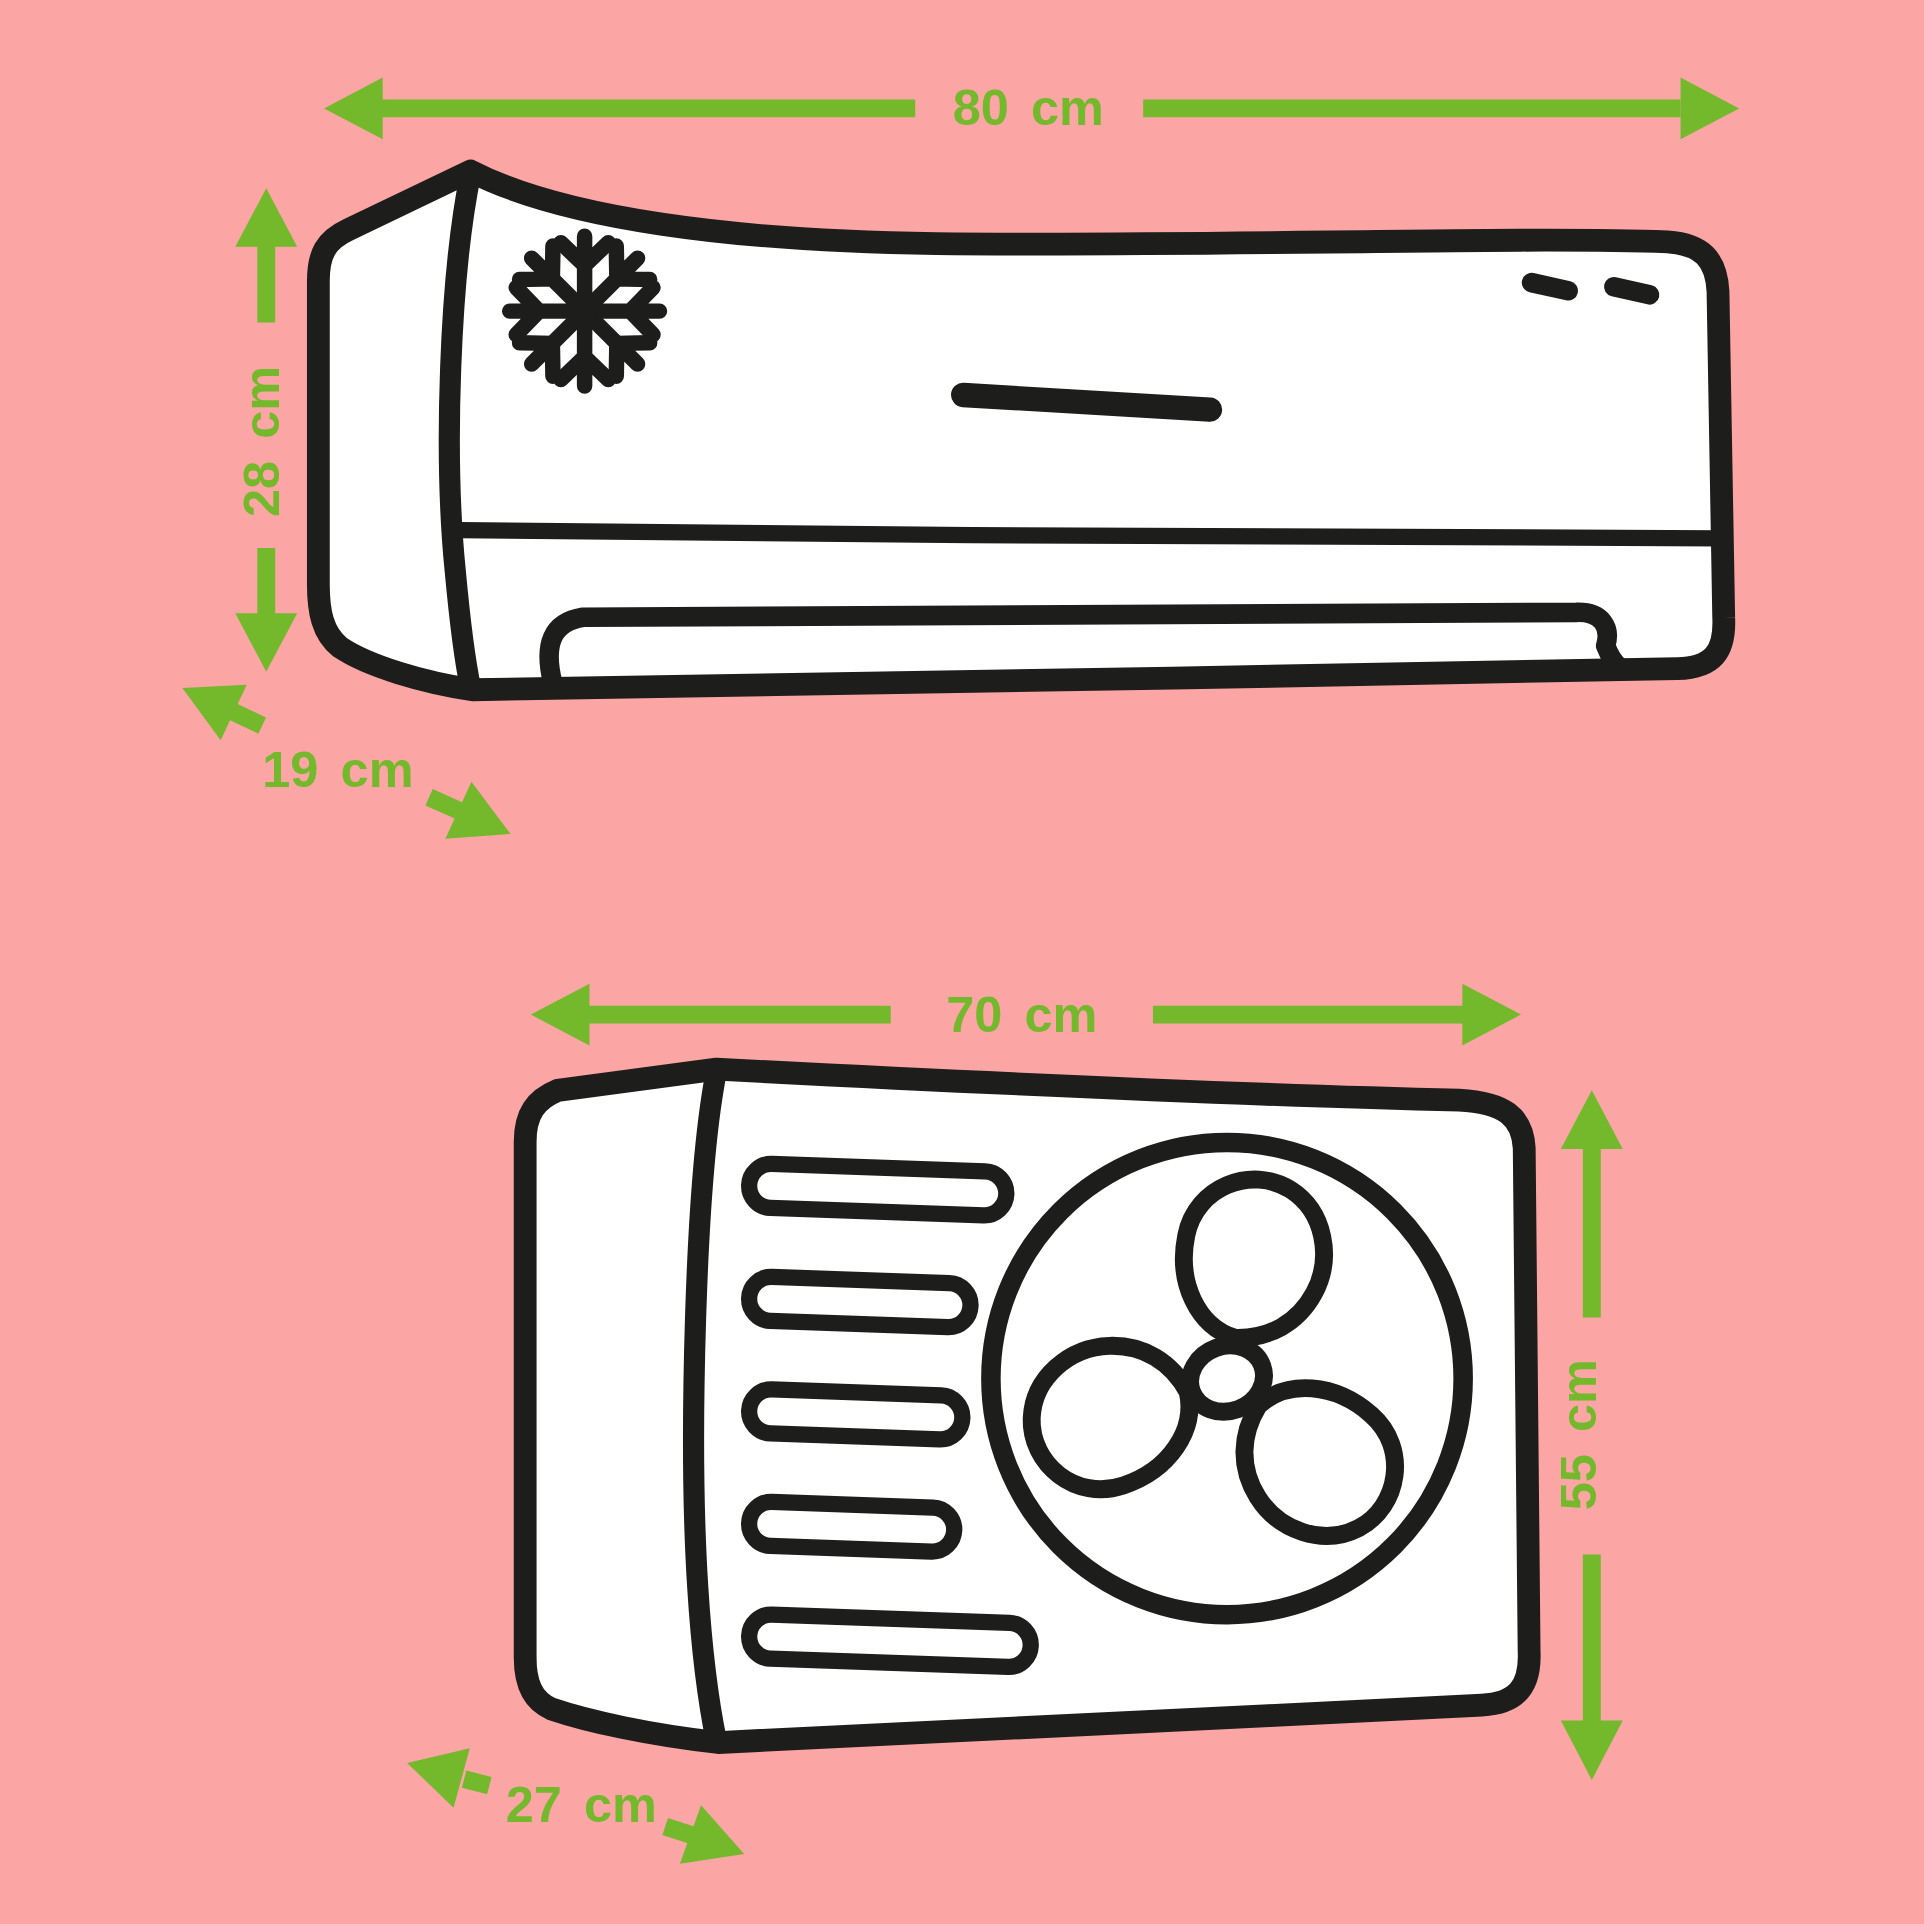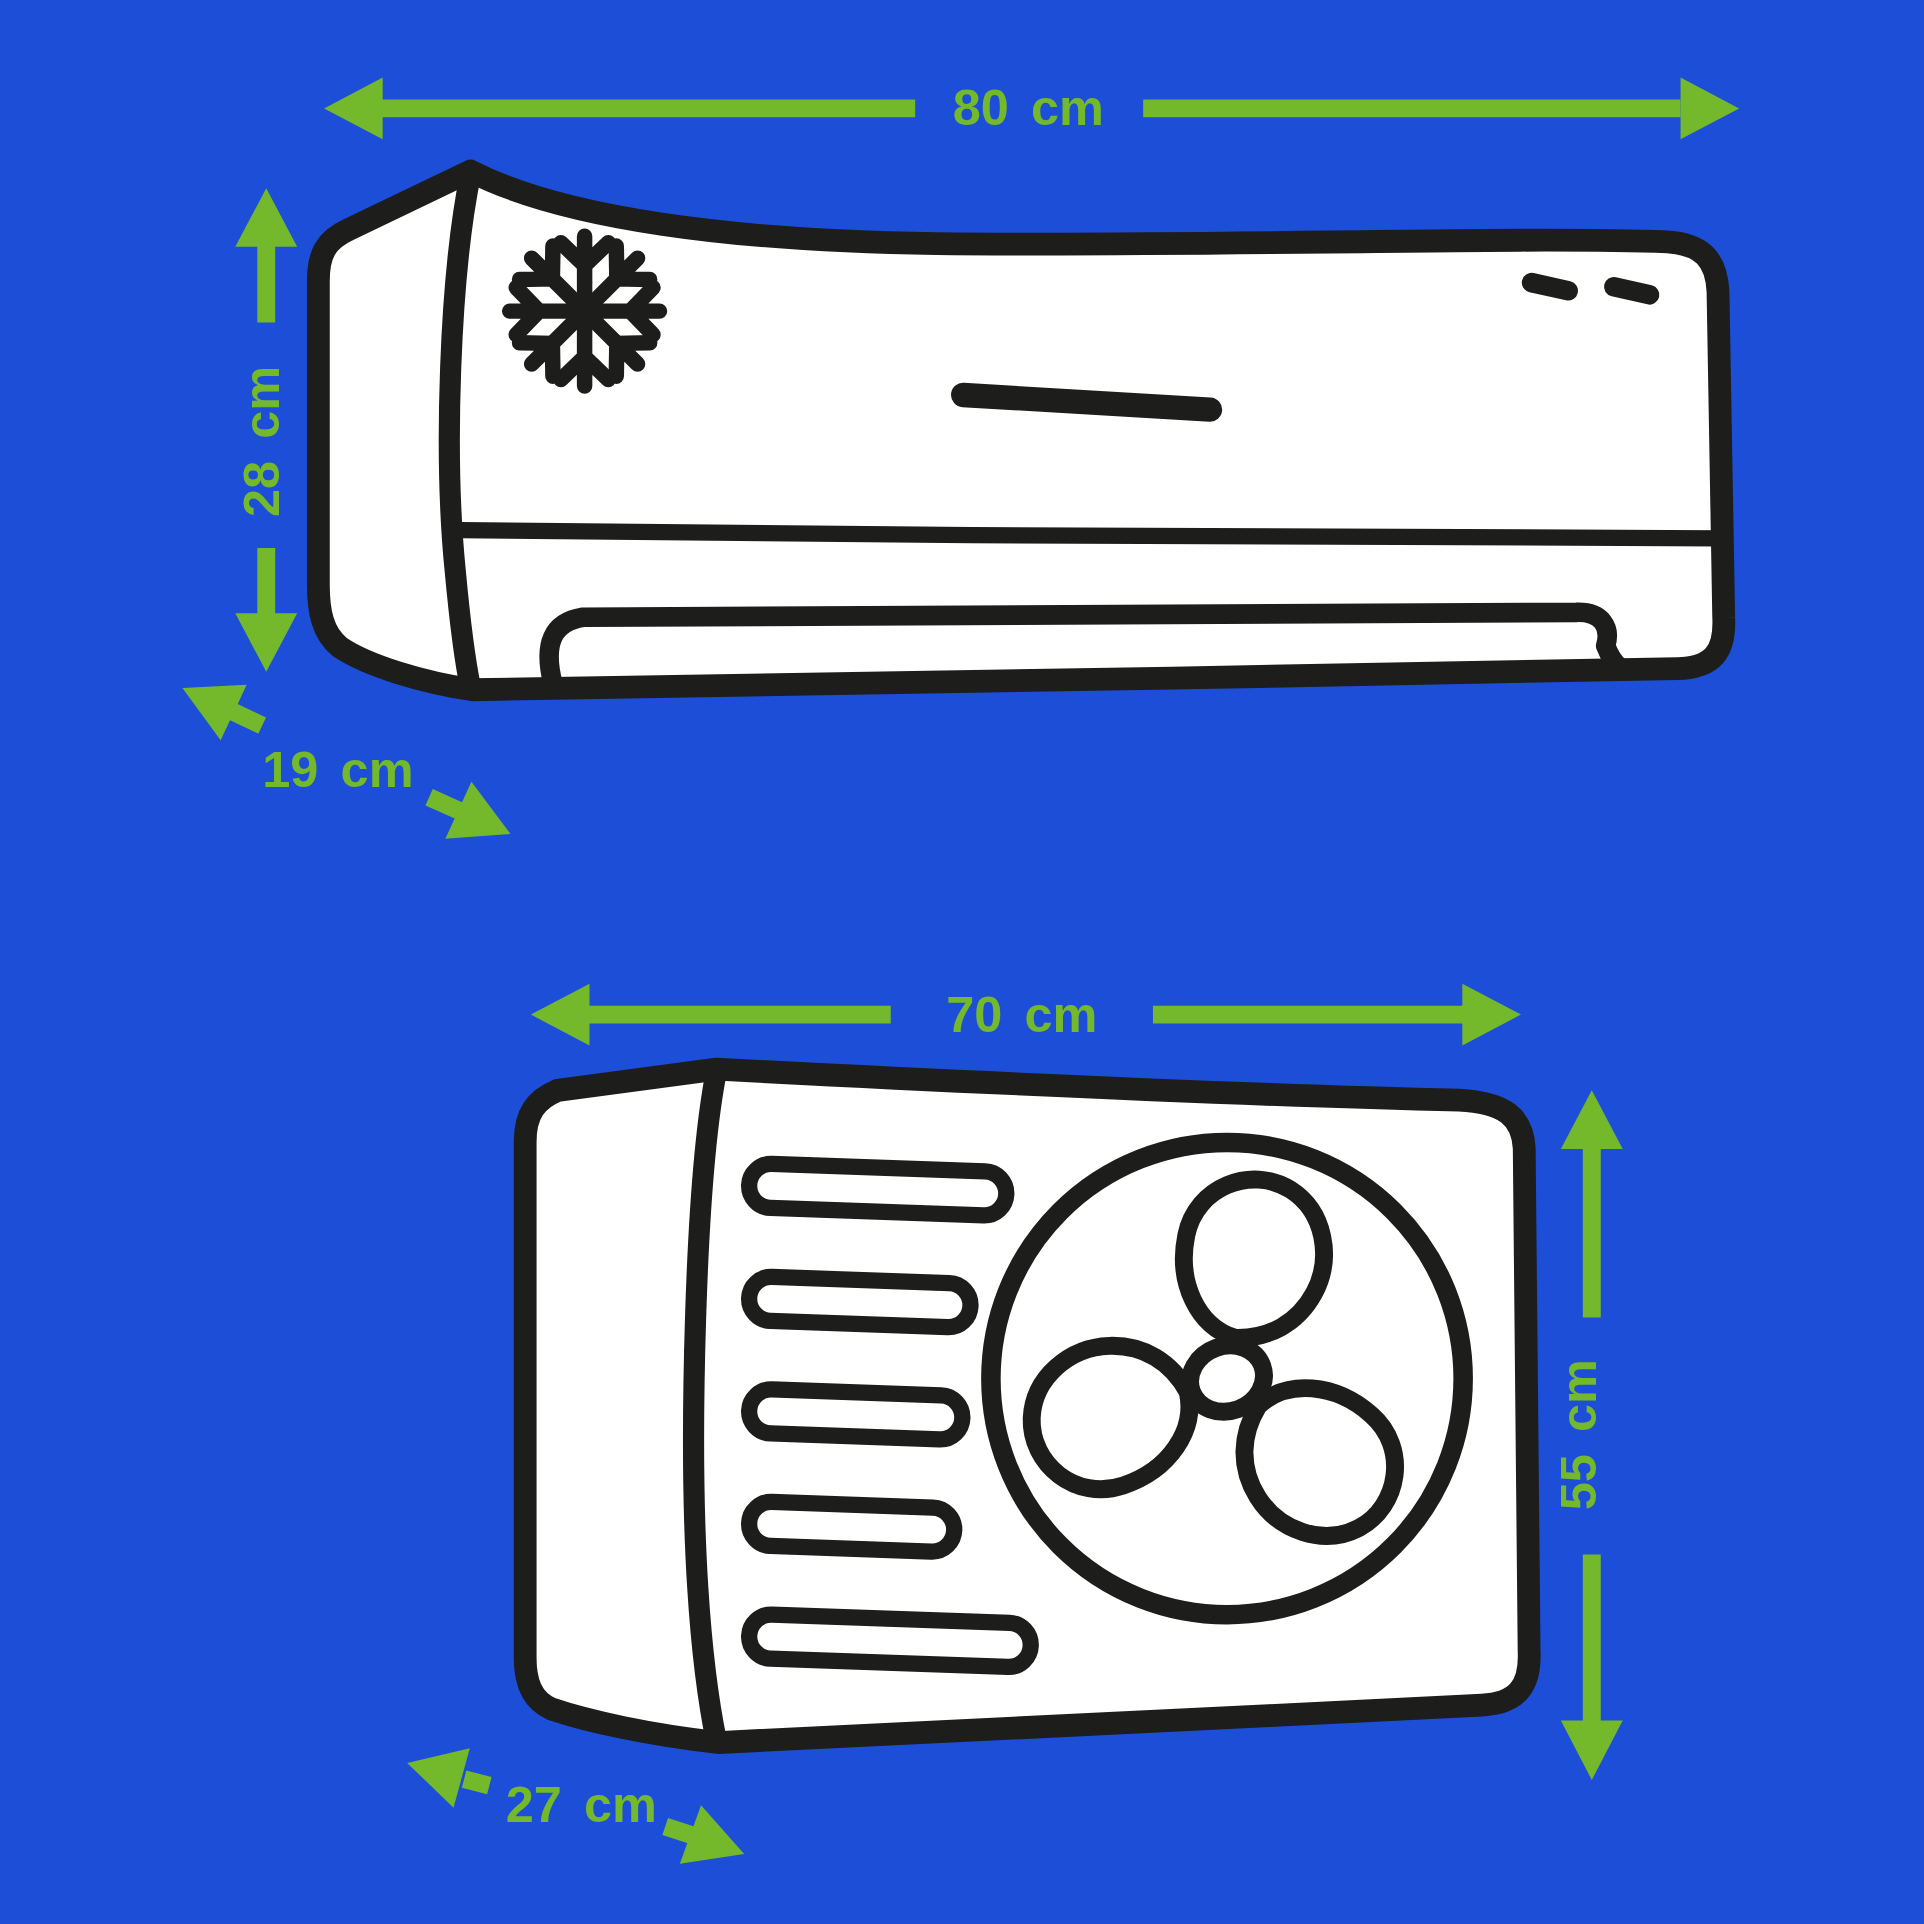--- a/index.html
+++ b/index.html
@@ -1,19 +1,19 @@
 <!DOCTYPE html>
 <html style="font-size:13px"><head>
 <meta charset="utf-8">
 <style>
   html,body{margin:0;padding:0;background:#ffffff;}
   .page{
     position:relative;
     width:1924px;height:1925px;
-    background:#1d4ed8;
+    background:#fca5a5;
     font-family:"Liberation Sans", sans-serif;
     overflow:hidden;
   }
   svg{position:absolute;left:0;top:0;}
   .ink{stroke:#1d1d1b;fill:none;stroke-linecap:round;stroke-linejoin:round;}
   .ink-fill{stroke:#1d1d1b;fill:#ffffff;stroke-linecap:round;stroke-linejoin:round;}
   .green{stroke:#74b82c;fill:none;stroke-linecap:butt;}
   .green-head{fill:#74b82c;stroke:none;}
   .dim-label{
     fill:#74b82c;

